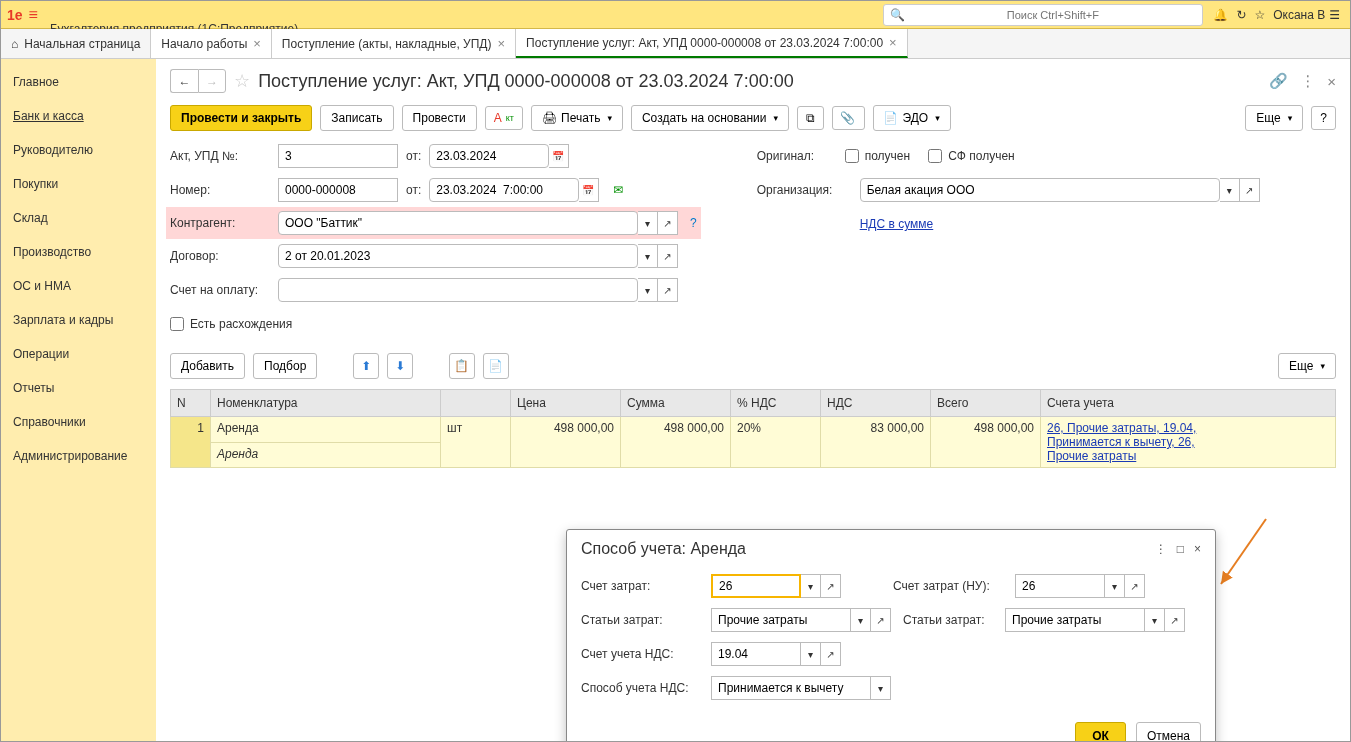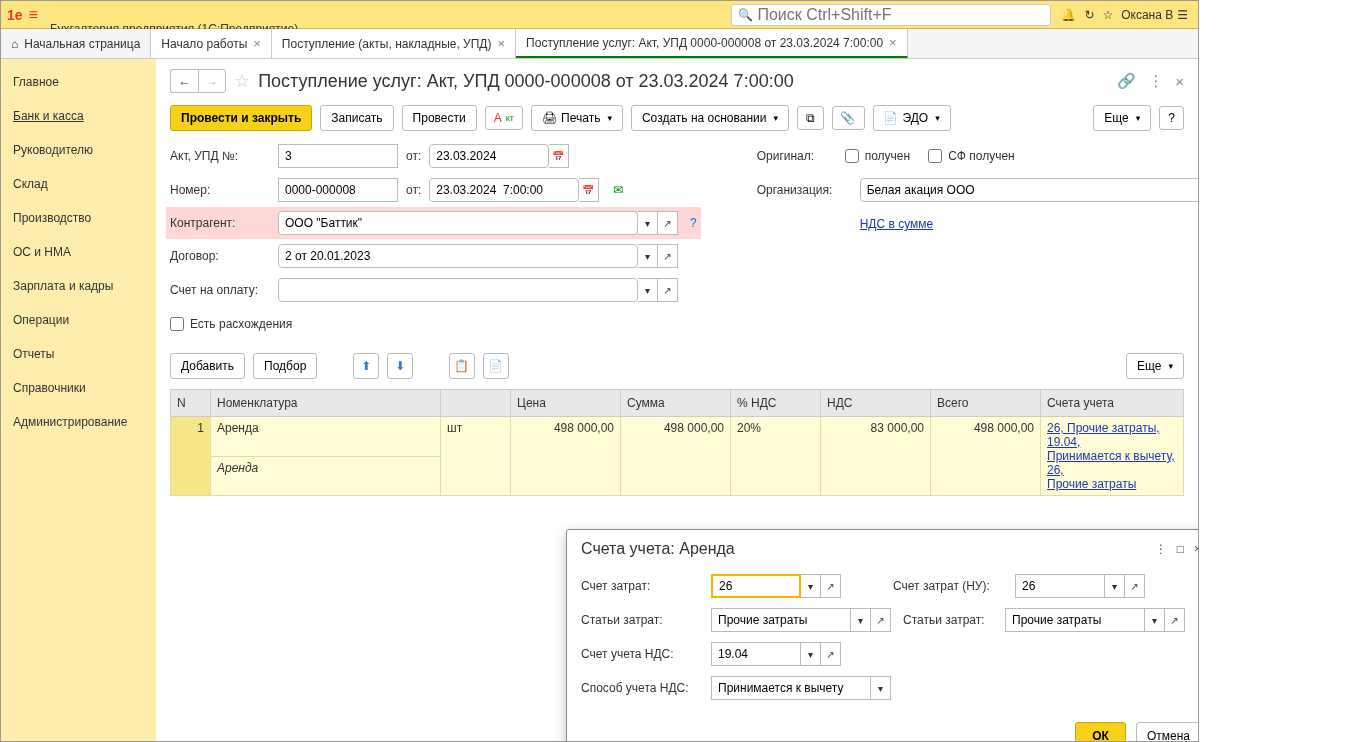--- a/index.html
+++ b/index.html
@@ -1,26 +1,26 @@
 <!DOCTYPE html>
 <html><head>
 <meta charset="utf-8">
 <style>
 * { box-sizing: border-box; margin: 0; padding: 0; font-family: Arial, sans-serif; }
 body { background: #fff; font-size: 12px; color: #333; }
-.app { width: 1199px; height: 742px; border: 1px solid #999; display: flex; flex-direction: column; }
+.app { width: 1351px; height: 742px; border: 1px solid #999; display: flex; flex-direction: column; }
 
 
 .topbar { background: #ffe680; height: 28px; display: flex; align-items: center; padding: 0 6px; border-bottom: 1px solid #d4b84a; }
 .logo-1c { color: #e83929; font-weight: bold; font-size: 14px; margin-right: 6px; }
 .hamburger-icon { color: #e83929; font-size: 16px; margin-right: 12px; cursor: pointer; }
 .app-title { flex: 0 1 auto; margin-top: 28px; }
 .topbar-spacer { flex: 1; }
 .search-box { background: #fff; border: 1px solid #ccc; border-radius: 3px; height: 22px; padding: 0 6px; display: flex; align-items: center; width: 320px; margin-right: 6px; }
-.search-box input { border: none; outline: none; font-size: 16px; flex: 1; }
+.search-box input { border: none; outline: none; font-size: 11px; flex: 1; text-align: center; }
 .search-icon { color: #888; margin-right: 4px; }
 .topbar-icon { margin: 0 4px; color: #333; cursor: pointer; }
 .user-name { margin-left: 4px; }
 
 
 .tabs-row { background: #f5f5f5; height: 30px; display: flex; align-items: stretch; border-bottom: 1px solid #ccc; }
 .tab { display: flex; align-items: center; padding: 0 10px; border-right: 1px solid #ccc; background: #fff; cursor: pointer; font-size: 12px; }
 .tab.home-tab { background: #f5f5f5; }
 .tab .home-icon { margin-right: 6px; }
 .tab .close-tab-icon { margin-left: 6px; color: #888; font-size: 13px; }
@@ -139,20 +139,21 @@
       <span class="close-tab-icon">×</span>
     </div>
   </div>
 
   <div class="main-area">
 
     <div class="sidebar">
       <div class="sidebar-item">Главное</div>
       <div class="sidebar-item active">Банк и касса</div>
       <div class="sidebar-item">Руководителю</div>
+      <div class="sidebar-item">Покупки</div>
       <div class="sidebar-item">Склад</div>
       <div class="sidebar-item">Производство</div>
       <div class="sidebar-item">ОС и НМА</div>
       <div class="sidebar-item">Зарплата и кадры</div>
       <div class="sidebar-item">Операции</div>
       <div class="sidebar-item">Отчеты</div>
       <div class="sidebar-item">Справочники</div>
       <div class="sidebar-item">Администрирование</div>
     </div>
 
@@ -330,21 +331,21 @@
         <defs>
             <marker id="ah" markerWidth="8" markerHeight="8" refX="6" refY="3" orient="auto">
               <path d="M0,0 L6,3 L0,6 Z" fill="#e67e22"></path>
             </marker>
           </defs>
         <line x1="50" y1="5" x2="5" y2="70" stroke="#e67e22" stroke-width="2" marker-end="url(#ah)"></line>
       </svg>
 
       <div class="modal">
         <div class="modal-header">
-          <span class="modal-title">Счета учета: Аренда</span>
+          <span class="modal-title">Способ учета: Аренда</span>
           <div class="modal-header-right">
             <span>⋮</span>
             <span>□</span>
             <span>×</span>
           </div>
         </div>
         <div class="modal-body">
           <div class="modal-row">
             <span class="modal-label">Счет затрат:</span>
             <div class="input-group">

